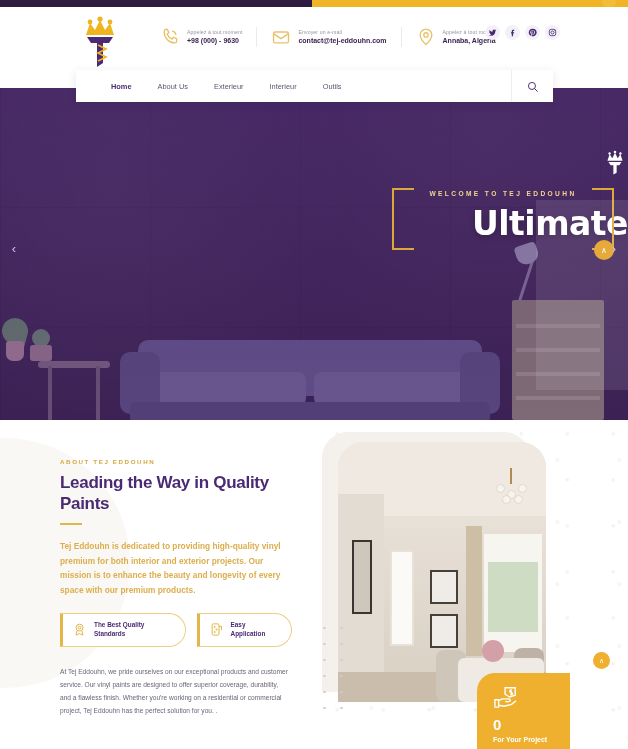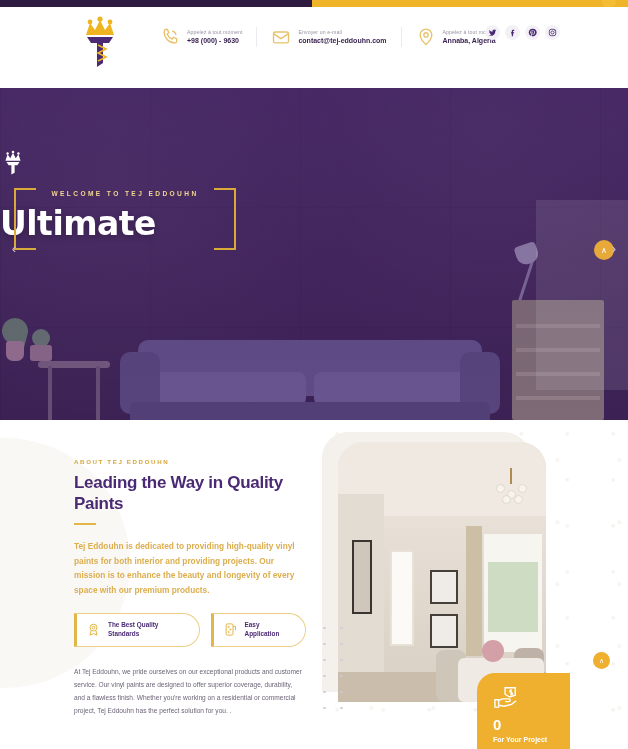--- a/index.html
+++ b/index.html
@@ -80,21 +80,21 @@
   .plant2l{position:absolute;left:32px;bottom:73px;width:18px;height:18px;border-radius:50%;background:#86a98a;opacity:.8;}
 
   .shelf{position:absolute;right:24px;bottom:0;width:92px;height:120px;background:#9a8a84;border-radius:2px;}
   .shelf i{position:absolute;left:4px;width:84px;height:4px;background:#b3a49c;display:block;}
   .lamp{position:absolute;right:70px;bottom:118px;width:42px;height:58px;}
   .lampshade{position:absolute;left:0;top:0;width:22px;height:20px;background:#b3a6cf;border-radius:4px 4px 10px 10px;transform:rotate(-18deg);}
   .lamparm{position:absolute;left:16px;top:14px;width:3px;height:48px;background:#9a8ab6;transform:rotate(18deg);transform-origin:top;}
 
   .heroOverlay{position:absolute;inset:0;background:linear-gradient(180deg,rgba(60,33,85,.45),rgba(60,33,85,.30));}
 
-  .heroContent{position:absolute;left:0;top:0;width:628px;height:332px;display:flex;flex-direction:column;align-items:flex-start;padding-top:62px;}
+  .heroContent{position:absolute;left:0;top:0;width:628px;height:332px;display:flex;flex-direction:column;align-items:flex-end;padding-top:62px;}
   .heroCrown{width:26px;height:26px;color:#fff;margin-bottom:14px;}
   .heroCrown svg{display:block;}
   .welcomeRow{position:relative;display:flex;align-items:center;justify-content:center;width:250px;}
   .welcome{font-size:6.6px;letter-spacing:2.4px;color:#f2d58d;font-weight:bold;}
   .brk{position:absolute;width:22px;height:62px;border:2px solid #d9a93a;}
   .brkL{left:14px;top:-2px;border-right:none;}
   .brkR{right:14px;top:-2px;border-left:none;}
   .heroTitle{margin-top:8px;text-align:center;color:#fff;font-size:33px;line-height:38px;font-weight:bold;
              font-family:"DejaVu Sans","Liberation Sans",sans-serif;letter-spacing:-.5px;text-shadow:0 2px 6px rgba(0,0,0,.25);}
   .heroTitle .amp{color:#f0b429;}
@@ -106,21 +106,21 @@
   .heroDot{position:absolute;right:14px;top:152px;width:20px;height:20px;border-radius:50%;background:#e6a93a;display:flex;align-items:center;justify-content:center;color:#fff;font-size:8px;}
 
   
   .about{position:absolute;top:420px;left:0;width:628px;height:329px;background:#fff;overflow:hidden;}
   .aboutPattern{position:absolute;right:0;top:0;width:300px;height:329px;opacity:.5;
       background-image:radial-gradient(circle at 20% 30%, rgba(224,214,200,.55) 0 1.6px, transparent 2px),
                        radial-gradient(circle at 70% 65%, rgba(224,214,200,.45) 0 1.8px, transparent 2.4px);
       background-size:46px 46px, 62px 62px;}
   .aboutArc{position:absolute;left:-120px;top:18px;width:250px;height:250px;border-radius:50%;background:#faf8f5;}
 
-  .aboutLeft{position:absolute;left:74px;top:38px;width:232px;}
+  .aboutLeft{position:absolute;left:60px;top:38px;width:232px;}
   .kicker{font-size:6.2px;letter-spacing:1.6px;color:#d4a73c;font-weight:bold;}
   .h2{margin-top:7px;font-size:17px;line-height:21px;color:#4a2a74;font-weight:bold;letter-spacing:-.3px;}
   .rule{margin-top:9px;width:22px;height:2px;background:#e3b64a;}
   .lead{margin-top:14px;font-size:8.3px;line-height:14.6px;color:#dcae4e;font-weight:bold;}
 
   .badges{margin-top:16px;display:flex;gap:11px;}
   .badge{display:flex;align-items:center;gap:7px;border:1px solid #eccf84;border-left:3px solid #e3b64a;
          border-radius:0 22px 22px 0;padding:7px 14px 7px 9px;background:#fff;}
   .badge .bic{width:15px;height:15px;color:#e3b64a;flex:0 0 15px;}
   .badge .bic svg{display:block;}
@@ -248,20 +248,35 @@
       <a class="soc" href="#">
         <svg viewBox="0 0 24 24" width="9" height="9" fill="none" stroke="currentColor" stroke-width="2.2">
             <rect x="3.5" y="3.5" width="17" height="17" rx="5"></rect>
             <circle cx="12" cy="12" r="4"></circle>
             <circle cx="17" cy="7" r="1.2" fill="currentColor" stroke="none"></circle>
           </svg>
       </a>
     </div>
   </div>
 
+  <div class="navwrap">
+    <div class="nav">
+      <a class="active" href="#">Home</a>
+      <a href="#">About Us</a>
+      <a href="#">Exterieur</a>
+      <a href="#">Interieur</a>
+      <a href="#">Outils</a>
+    </div>
+    <div class="searchbtn">
+      <svg viewBox="0 0 24 24" width="13" height="13" fill="none" stroke="currentColor" stroke-width="1.8">
+        <circle cx="11" cy="11" r="6.5"></circle>
+          <path d="M16 16 L21 21" stroke-linecap="round"></path>
+      </svg>
+    </div>
+  </div>
 
   <div class="hero">
     <div class="heroBg"></div>
 
     <div class="sidetable">
       <div class="top"></div>
         <div class="leg l1"></div>
         <div class="leg l2"></div>
     </div>
     <div class="plantleaf"></div>
@@ -319,21 +334,21 @@
   </div>
 
   <div class="about">
     <div class="aboutPattern"></div>
     <div class="aboutArc"></div>
 
     <div class="aboutLeft">
       <div class="kicker">ABOUT TEJ EDDOUHN</div>
       <div class="h2">Leading the Way in Quality Paints</div>
       <div class="rule"></div>
-      <div class="lead">Tej Eddouhn is dedicated to providing high-quality vinyl paints for both interior and providing projects. Our mission is to enhance the beauty and longevity of every space with our premium products.</div>
+      <div class="lead">Tej Eddouhn is dedicated to providing high-quality vinyl premium for both interior and exterior projects. Our mission is to enhance the beauty and longevity of every space with our premium products.</div>
 
       <div class="badges">
         <div class="badge">
           <span class="bic">
             <svg viewBox="0 0 24 24" width="15" height="15" fill="none" stroke="currentColor" stroke-width="1.6">
               <circle cx="12" cy="9" r="5.5"></circle>
                 <circle cx="12" cy="9" r="2.2"></circle>
               <path d="M8 14 L6.5 21 L12 18.5 L17.5 21 L16 14"></path>
             </svg>
           </span>

